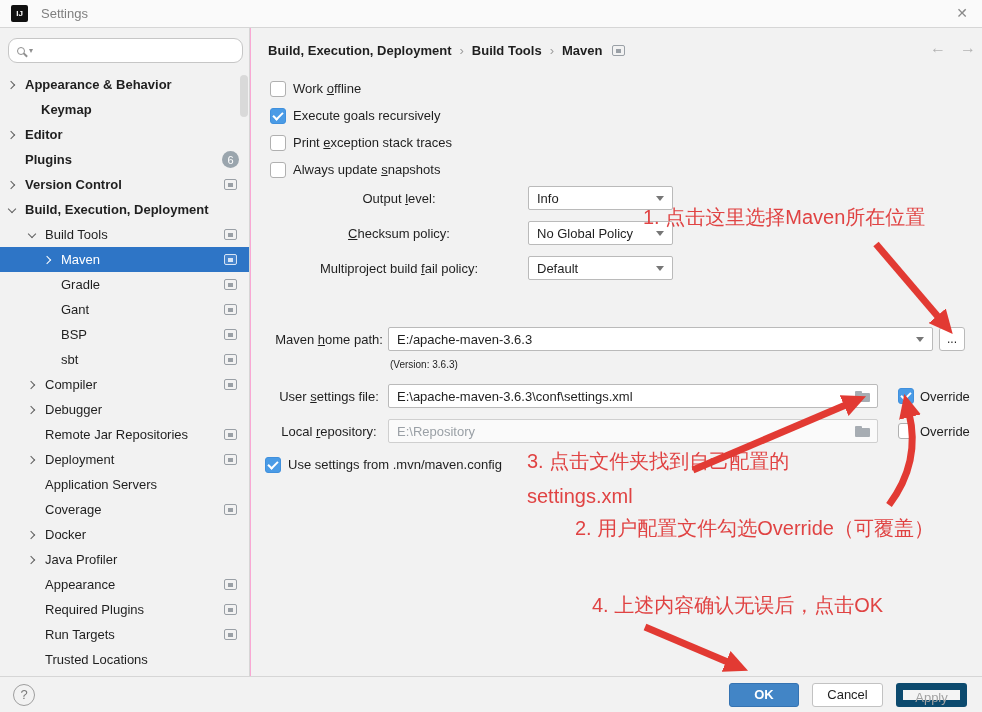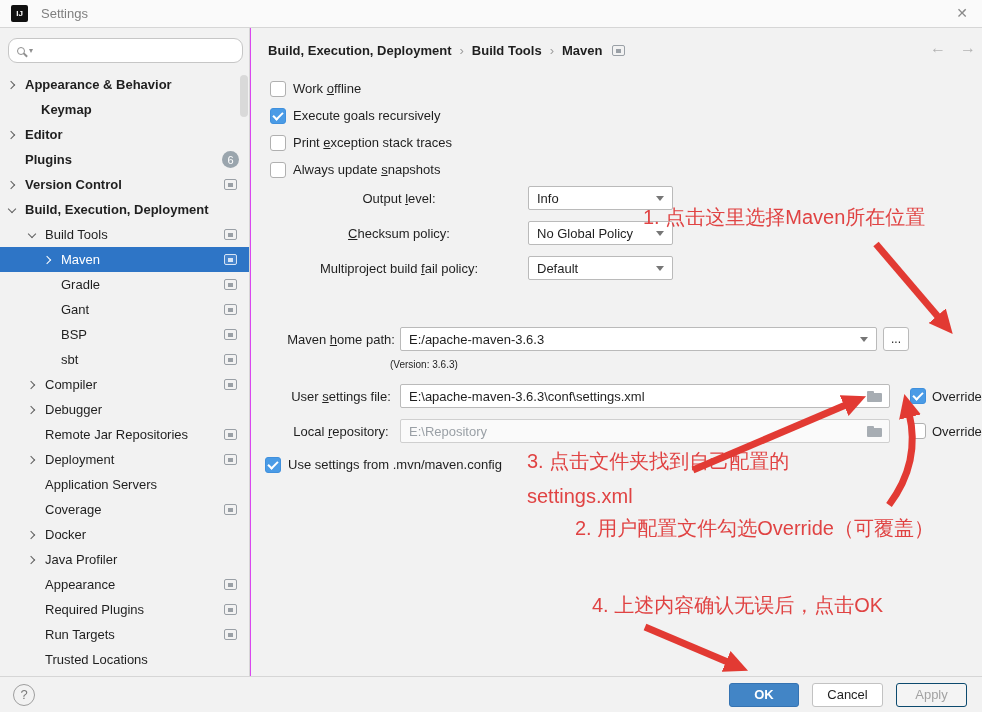--- a/index.html
+++ b/index.html
@@ -1,17 +1,17 @@
 <!DOCTYPE html>
 <html><head>
 <meta charset="utf-8">
 <style>
   * { margin:0; padding:0; box-sizing:border-box; }
   body { font-family:"Liberation Sans","DejaVu Sans",sans-serif; background:#888; }
-  .page { position:relative; width:982px; height:712px; background:#d946ef; overflow:hidden;
+  .page { position:relative; width:982px; height:712px; background:#f9a8d4; overflow:hidden;
           font-family:"Liberation Sans","DejaVu Sans",sans-serif; }
 
   
   .titlebar { position:absolute; left:0; top:0; right:0; height:28px; background:#fafafa;
               border-bottom:1px solid #d6d6d6; display:flex; align-items:center; z-index:5; }
   .ij-logo { width:17px; height:17px; background:#101010; border-radius:2px; margin-left:11px;
              color:#fff; font-size:8px; font-weight:bold; display:flex; align-items:center; justify-content:center; }
   .win-title { margin-left:13px; font-size:13px; color:#7f7f7f; }
   .close-x { position:absolute; right:14px; top:5px; font-size:14px; color:#8a8a8a; cursor:default; }
 
@@ -48,41 +48,41 @@
 
   
   .footer { position:absolute; left:0; right:0; bottom:0; height:36px; background:#f2f2f2;
             border-top:1px solid #d6d6d6; display:flex; align-items:center; z-index:5; }
   .help-circle { width:22px; height:22px; border:1px solid #9e9e9e; border-radius:50%; margin-left:13px;
                  color:#7a7a7a; font-size:13px; display:flex; align-items:center; justify-content:center; }
   .btns { margin-left:auto; margin-right:15px; display:flex; gap:13px; }
   .btn { height:24px; font-size:13px; border-radius:3px; padding:0 10px; font-family:inherit; }
   .btn.primary { width:70px; background:#4285c6; border:1px solid #3573b2; color:#fff; font-weight:bold; }
   .btn.normal { width:71px; background:#fff; border:1px solid #c2c2c2; color:#1f1f1f; }
-  .btn.disabled { width:71px; background:#f4f4f4; border:1px solid #0c4a6e; color:#a2a2a2; }
+  .btn.disabled { width:71px; background:#f4f4f4; border:7px solid #0c4a6e; color:#a2a2a2; }
 
   
   .main { position:absolute; left:251px; top:28px; right:0; bottom:36px; background:#f2f2f2; }
   .breadcrumb { position:absolute; left:17px; top:15px; display:flex; align-items:center; gap:8px;
                 font-size:13px; font-weight:bold; color:#1f1f1f; }
   .bc-sep { color:#9e9e9e; font-weight:normal; font-size:13px; }
   .bc-icon { margin-left:2px; }
   .nav-arrow { position:absolute; top:11px; font-size:16px; color:#b3b3b3; }
 
   .cbrow { position:absolute; left:19px; display:flex; align-items:center; height:17px; }
   .cb { width:16px; height:16px; background:#fff; border:1px solid #b0b0b0; border-radius:3px;
         display:flex; align-items:center; justify-content:center; flex:none; }
   .cb.checked { background:#4a9be6; border-color:#4090dd; }
   .cb.checked::after { content:""; width:8px; height:4px; border-left:2px solid #fff; border-bottom:2px solid #fff;
                        transform:rotate(-45deg); margin-top:-2px; }
   .cb-label { margin-left:7px; font-size:13px; color:#1f1f1f; white-space:nowrap; }
 
   .frow { position:absolute; left:19px; display:flex; align-items:center; height:24px; }
   .flabel { width:258px; font-size:13px; color:#1f1f1f; flex:none;text-align:center; }
-  .flabel.narrow { width:118px;margin-left:12px; }
+  .flabel.narrow { width:118px; }
   .combo { width:145px; height:24px; background:#fff; border:1px solid #bababa; border-radius:2px;
            display:flex; align-items:center; padding:0 22px 0 8px; font-size:13px; color:#1f1f1f; position:relative; }
   .tri { position:absolute; right:8px; top:9px; width:0; height:0; border-left:4px solid transparent;
          border-right:4px solid transparent; border-top:5px solid #767676; }
   .tinput { width:145px; height:24px; background:#fff; border:1px solid #bababa; border-radius:2px;
             font-size:13px; padding:0 6px; outline:none; font-family:inherit; }
   .suffix { margin-left:12px; font-size:13px; color:#1f1f1f; }
   .tfield { height:24px; background:#fff; border:1px solid #bababa; border-radius:2px; display:flex;
             align-items:center; padding:0 8px; font-size:13px; color:#1f1f1f; position:relative; }
   .tfield .fieldtext { white-space:nowrap; overflow:hidden; }
@@ -282,21 +282,21 @@
       <span class="flabel"><span>Multiproject build </span><u>f</u><span>ail policy:</span></span>
       <div class="combo">
         <span>Default</span>
           <span class="tri"></span>
       </div>
     </div>
 
 
     <div class="frow" style="top:299px;">
       <span class="flabel narrow"><span>Maven </span><u>h</u><span>ome path:</span></span>
-      <div class="tfield" style="width:477px; padding-right:26px;text-align:center;">
+      <div class="tfield" style="width:545px; padding-right:26px;text-align:center;">
         <span class="fieldtext">E:/apache-maven-3.6.3</span>
         <span class="combo-arrow-zone">
             <span class="tri"></span>
           </span>
       </div>
       <button class="browse-btn">...</button>
     </div>
     <div class="version-note" style="top:331px;">(Version: 3.6.3)</div>
 
     <div class="frow" style="top:356px;">

